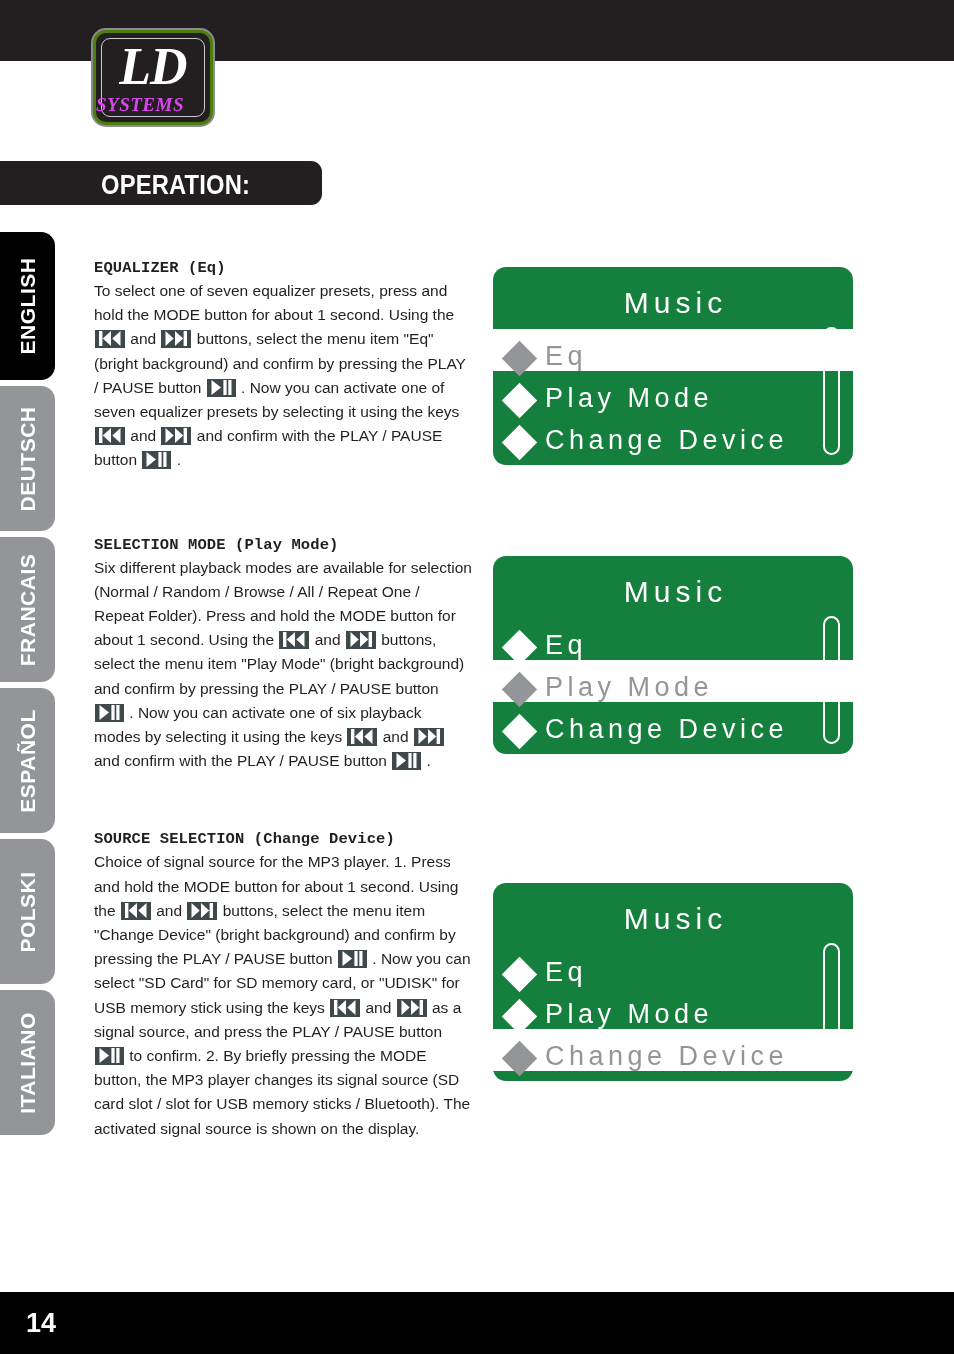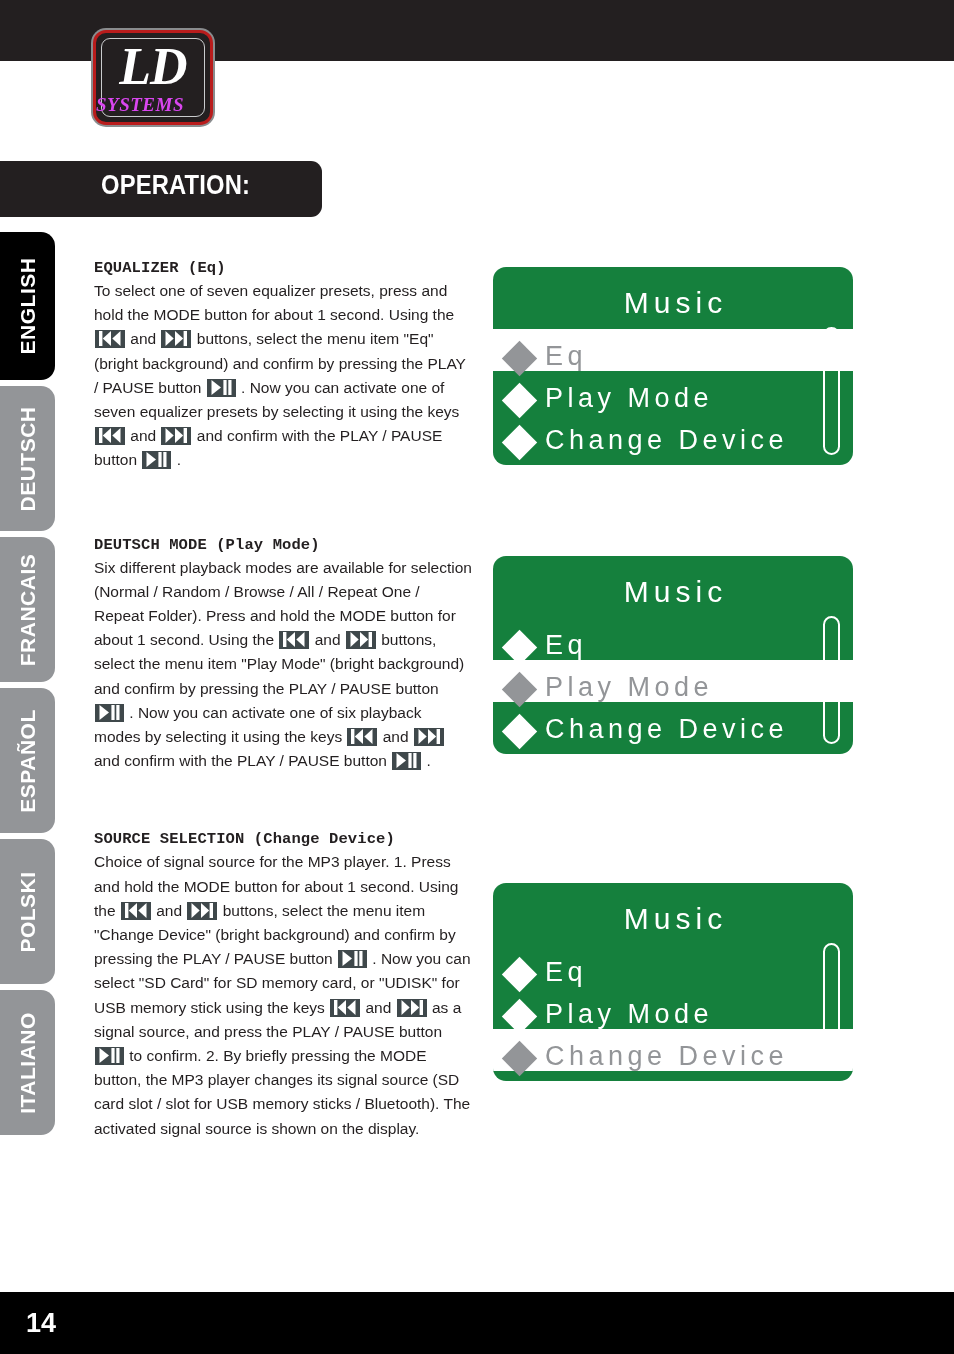--- a/index.html
+++ b/index.html
@@ -19,21 +19,21 @@
     width: 954px; height: 61px;
     background: #231f20;
   }
 
   
   .logo {
     position: absolute; left: 93px; top: 30px;
     width: 120px; height: 95px;
     background: #231f20;
     border-radius: 13px;
-    border: 3px solid #b91c1c;
+    border: 3px solid #4d7c0f;
     box-shadow: 0 0 0 2px #8a8c8e;
     box-sizing: border-box;
     z-index: 5;
   }
   .logo-inner {
     position: absolute; left: 5px; top: 5px; right: 5px; bottom: 5px;
     border: 1.5px solid #c9cbcd;
     border-radius: 9px;
     box-sizing: border-box;
   }
@@ -56,21 +56,21 @@
     font-weight: bold;
     font-size: 19px;
     line-height: 19px;
     letter-spacing: 0.5px;
     color: #d946ef;
   }
 
   
   .banner {
     position: absolute; left: 0; top: 161px;
-    width: 322px; height: 56px;
+    width: 322px; height: 44px;
     background: #231f20;
     border-top-right-radius: 11px;
     border-bottom-right-radius: 11px;
     text-decoration: underline;
   }
   .banner-text {
     position: absolute; left: 101px; top: 0; height: 48px;
     line-height: 48px;
     font-family: "Liberation Sans Narrow", "Liberation Sans", sans-serif;
     font-weight: bold;
@@ -300,21 +300,21 @@
             <polygon points="10,0 10,15 18.2,7.5" fill="#ffffff"></polygon>
             <rect x="18.6" y="0" width="3.4" height="15" fill="#ffffff"></rect>
           </svg></span> and confirm with the PLAY / PAUSE button <span class="key"><svg width="21" height="15" viewBox="0 0 21 15">
             <polygon points="0.5,0 0.5,15 10,7.5" fill="#ffffff"></polygon>
             <rect x="12.4" y="0" width="3.2" height="15" fill="#ffffff"></rect>
             <rect x="17.3" y="0" width="3.2" height="15" fill="#ffffff"></rect>
           </svg></span> .</p>
     </div>
     <div class="gap-1"></div>
     <div class="section">
-      <div class="sec-title">DEUTSCH MODE (Play Mode)</div>
+      <div class="sec-title">SELECTION MODE (Play Mode)</div>
       <p class="sec-body">Six different playback modes are available for selection (Normal / Random / Browse / All / Repeat One / Repeat Folder). Press and hold the MODE button for about 1 second. Using the <span class="key"><svg width="22" height="15" viewBox="0 0 22 15">
             <rect x="0" y="0" width="3.4" height="15" fill="#ffffff"></rect>
             <polygon points="12,0 12,15 3.8,7.5" fill="#ffffff"></polygon>
             <polygon points="21.5,0 21.5,15 13.3,7.5" fill="#ffffff"></polygon>
           </svg></span> and <span class="key"><svg width="22" height="15" viewBox="0 0 22 15">
             <polygon points="0.5,0 0.5,15 8.7,7.5" fill="#ffffff"></polygon>
             <polygon points="10,0 10,15 18.2,7.5" fill="#ffffff"></polygon>
             <rect x="18.6" y="0" width="3.4" height="15" fill="#ffffff"></rect>
           </svg></span> buttons, select the menu item "Play Mode" (bright background) and confirm by pressing the PLAY / PAUSE button <span class="key"><svg width="21" height="15" viewBox="0 0 21 15">
             <polygon points="0.5,0 0.5,15 10,7.5" fill="#ffffff"></polygon>

